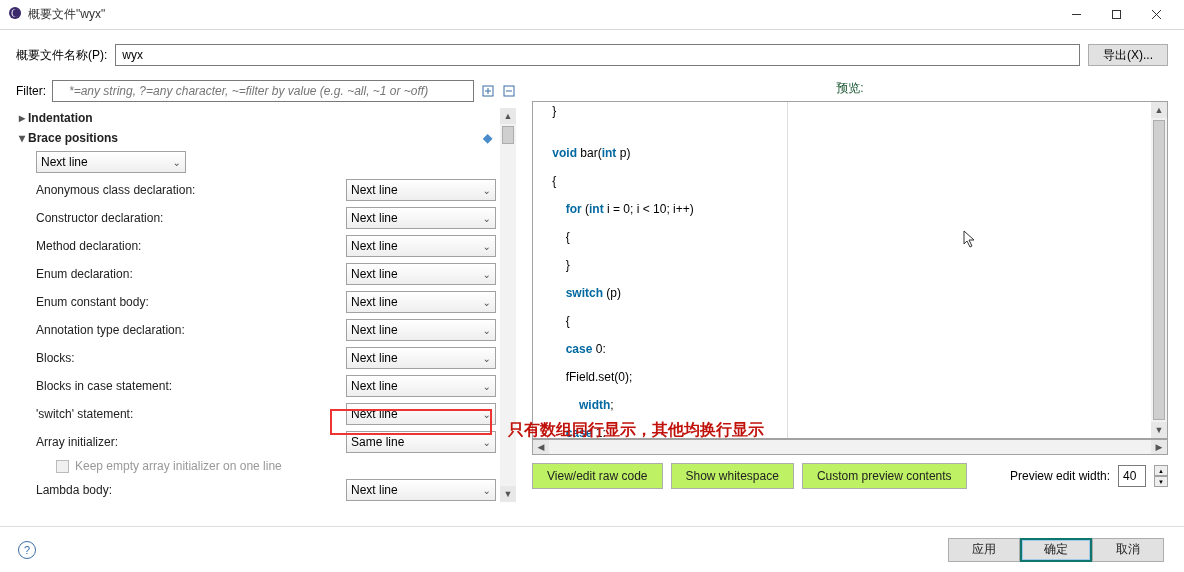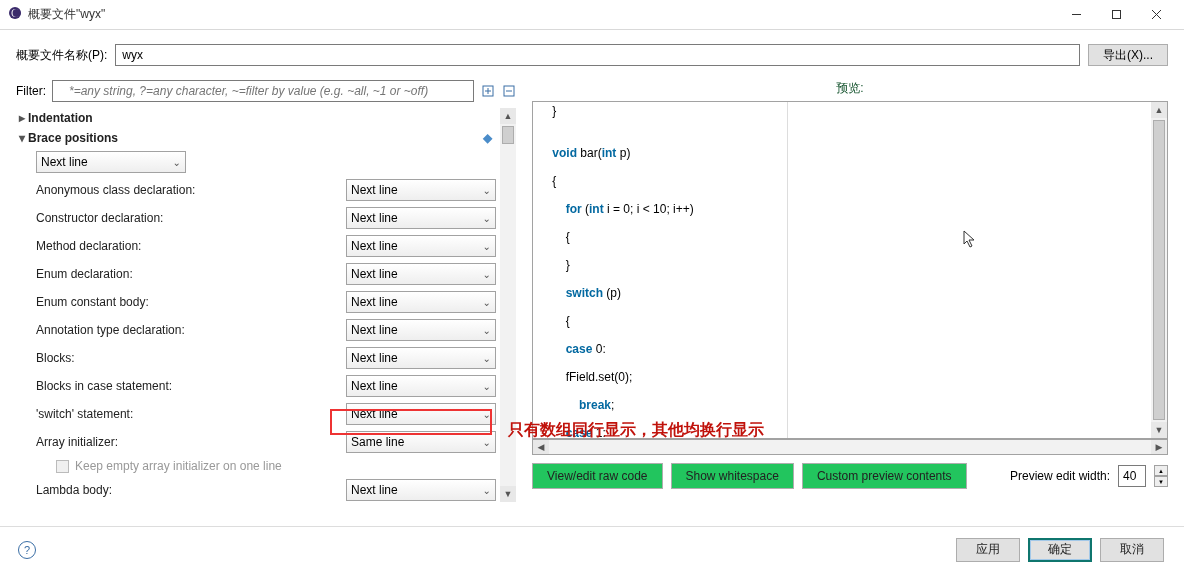--- a/index.html
+++ b/index.html
@@ -36,28 +36,28 @@
 .preview-right { width: 380px; border-left: 1px solid #ddd; position: relative; }
 .cursor-arrow { position: absolute; right: 190px; top: 128px; }
 .kw { color: #0369a1; font-weight: bold; }
 .hscroll { height: 16px; border-top: 0; border: 1px solid #a2a2a2; display: flex; }
 .hscroll .arrow { width: 16px; background: #e8e8e8; display:flex;align-items:center;justify-content:center;font-size:9px;color:#555;}
 .hscroll .track { flex: 1; background: #f2f2f2; }
 .vscroll { position: absolute; right:0; top:0; width:16px; height:100%; background:#f2f2f2; display:flex; flex-direction:column; }
 .vscroll .arrow{height:16px;background:#e8e8e8;display:flex;align-items:center;justify-content:center;font-size:9px;color:#555;}
 .vscroll .thumb{flex:1;margin:2px;background:#cfcfcf;border:1px solid #adadad;}
 .preview-toolbar { display: flex; gap: 8px; margin-top: 8px; align-items: center; }
-.tool-btn { height: 26px; padding: 0 14px; border: 1px solid #adadad; background: #22c55e; color: #222; }
+.tool-btn { height: 26px; padding: 0 14px; border: 1px solid #adadad; background: #bef264; color: #222; }
 .preview-toolbar .spacer { flex: 1; }
 .preview-toolbar .num-input { width: 28px; height: 22px; border: 1px solid #7a7a7a; padding: 0 4px; }
 .spinner { width: 14px; height: 22px; display: flex; flex-direction: column; }
 .spinner div { flex:1; border:1px solid #a2a2a2; background:#eee; font-size:6px; display:flex;align-items:center;justify-content:center;}
 .footer { position: absolute; left: 0; right: 0; bottom: 0; height: 46px; border-top: 1px solid #ddd; display: flex; align-items: center; padding: 0 20px 0 18px; }
 .help-icon { width: 18px; height: 18px; border-radius: 50%; border: 1.5px solid #3a6ea5; color: #3a6ea5; display: flex; align-items: center; justify-content: center; font-size: 11px; }
-.footer .fbtn { height: 24px; width: 64px; border: 1px solid #adadad; background: #e1e1e1; margin-left: 8px; color: #222; }
+.footer .fbtn { height: 24px; width: 72px; border: 1px solid #adadad; background: #e1e1e1; color: #222; }
 .footer .fbtn.default { border: 2px solid #0f766e; box-shadow: inset 0 0 0 1px #a3c8e8; }
 .annotation { position: absolute; color: #c0120b; font-weight: 700; font-size: 16px; font-family: SimSun, serif; margin-top: 8px; }
 </style>
 </head>
 <body>
 
 <div class="titlebar">
   <span style="margin-right:6px;">
     <svg width="14" height="14" viewBox="0 0 14 14">
         <circle cx="7" cy="7" r="6" fill="#3a2a6b"></circle>
@@ -232,21 +232,21 @@
 <div></div>
 <div>    <span class="kw">void</span><span> bar(</span><span class="kw">int</span><span> p)</span></div>
 <div>    <span>{</span></div>
 <div>        <span class="kw">for</span><span> (</span><span class="kw">int</span><span> i = 0; i &lt; 10; i++)</span></div>
 <div>    <span>    {</span></div>
 <div>    <span>    }</span></div>
 <div>        <span class="kw">switch</span><span> (p)</span></div>
 <div>    <span>    {</span></div>
 <div>        <span class="kw">case</span><span> 0:</span></div>
 <div><span>        fField.set(0);</span></div>
-<div>            <span class="kw">break</span><span>;</span></div>
+<div>            <span class="kw">width</span><span>;</span></div>
 <div>        <span class="kw">case</span><span> 1:</span></div>
 
 
 
 
 </div>
         <div class="preview-right">
           <span class="cursor-arrow"><svg width="14" height="18" viewBox="0 0 14 18">
                 <path d="M1 1 L1 14 L4 11 L7 17 L9 16 L6 10 L11 10 Z" fill="#fff" stroke="#333" stroke-width="1"></path>
               </svg></span>

